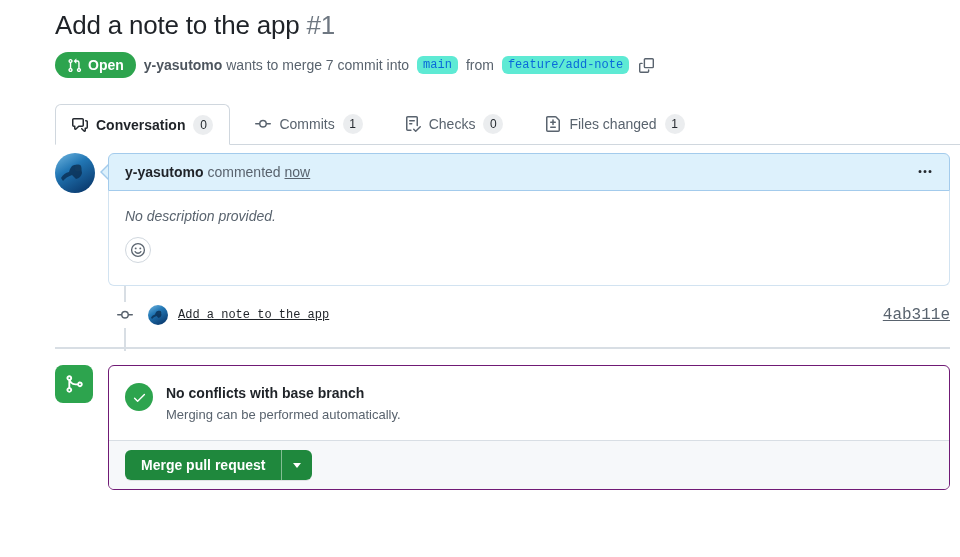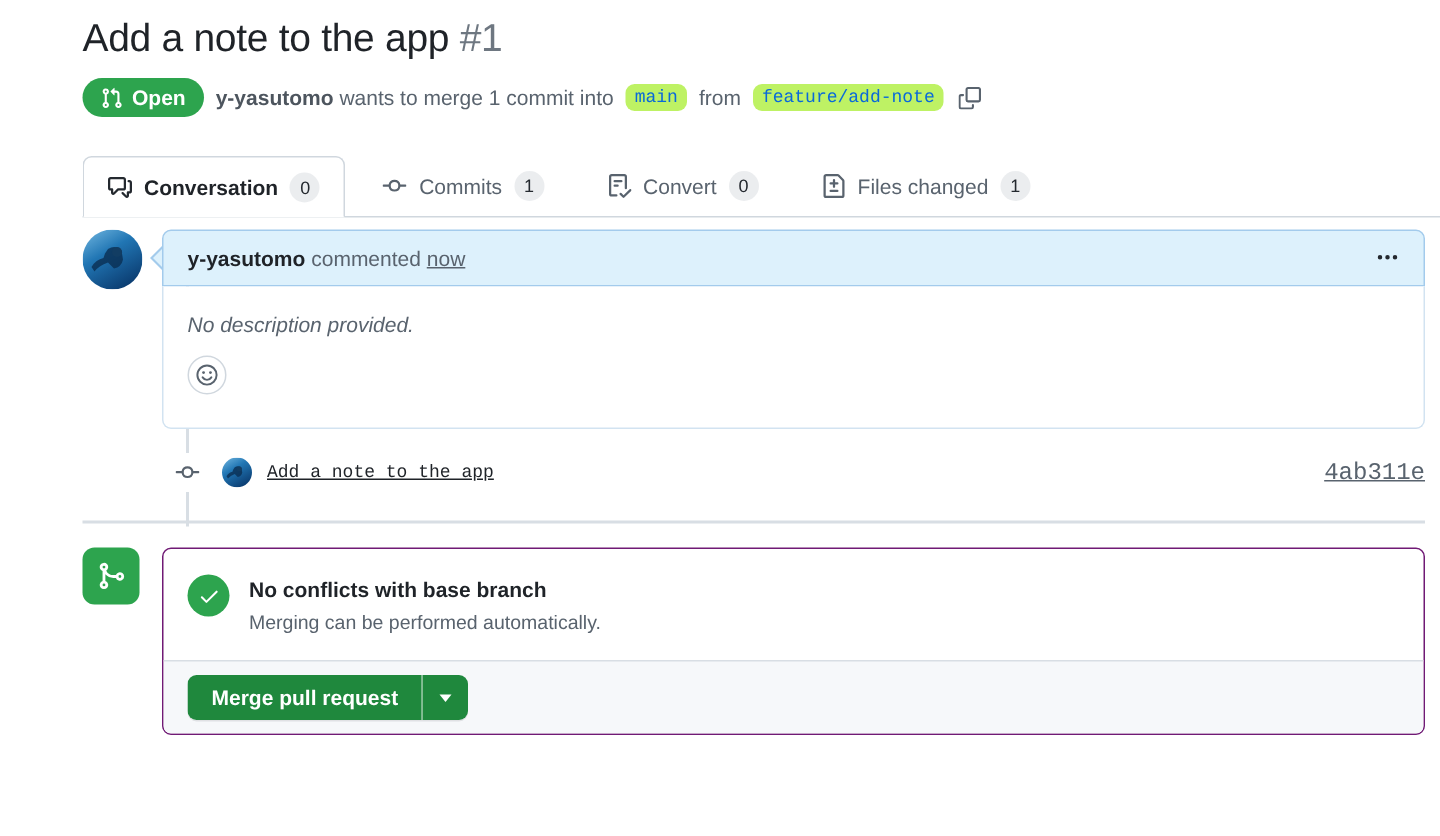--- a/index.html
+++ b/index.html
@@ -12,21 +12,21 @@
   .pr-title { padding-top: 10px; font-size: 26px; font-weight: 400; color: #1f2328; letter-spacing: -0.2px; }
   .pr-number { color: #6e7781; font-weight: 300; }
 
   
   .meta-row { display: flex; align-items: center; margin-top: 11px; gap: 8px; font-size: 14px; color: #59636e; }
   .state-badge { display: inline-flex; align-items: center; gap: 6px; background: #2da44e; color: #fff;
     font-weight: 700; font-size: 14px; padding: 5px 12px; border-radius: 999px; }
   .state-badge svg { fill: #fff; }
   .meta-author { font-weight: 700; color: #4d555e; }
   .branch-label { font-family: "Liberation Mono", monospace; font-size: 12px; color: #0969da;
-    background: #bef264; padding: 2px 6px; border-radius: 6px; }
+    background: #5eead4; padding: 2px 6px; border-radius: 6px; }
   .copy-btn { display: inline-flex; color: #59636e; cursor: pointer; margin-left: 2px; }
   .copy-btn svg { fill: currentColor; }
 
   
   .tab-nav { display: flex; align-items: flex-end; margin-top: 25px; margin-right: -10px;
     border-bottom: 1px solid #d0d7de; gap: 8px; }
   .tab { display: flex; align-items: center; gap: 8px; height: 41px; padding: 0 16px;
     font-size: 14px; color: #59636e; cursor: pointer; background: transparent; border: 1px solid transparent; }
   .tab svg { fill: currentColor; flex: none; }
   .tab.active { background: #fff; border: 1px solid #d0d7de; border-bottom: 1px solid #fff;
@@ -112,21 +112,21 @@
       <span class="state-badge">
         <span style="display:inline-flex;">
           <svg width="15" height="15" viewBox="0 0 16 16">
               <path d="M1.5 3.25a2.25 2.25 0 1 1 3 2.122v5.256a2.251 2.251 0 1 1-1.5 0V5.372A2.25 2.25 0 0 1 1.5 3.25Zm5.677-.177L9.573.677A.25.25 0 0 1 10 .854V2.5h1A2.5 2.5 0 0 1 13.5 5v5.628a2.251 2.251 0 1 1-1.5 0V5a1 1 0 0 0-1-1h-1v1.646a.25.25 0 0 1-.427.177L7.177 3.427a.25.25 0 0 1 0-.354ZM3.75 2.5a.75.75 0 1 0 0 1.5.75.75 0 0 0 0-1.5Zm0 9.5a.75.75 0 1 0 0 1.5.75.75 0 0 0 0-1.5Zm8.25.75a.75.75 0 1 0 1.5 0 .75.75 0 0 0-1.5 0Z"></path>
             </svg>
         </span>
         <span>Open</span>
       </span>
       <span>
         <span class="meta-author">y-yasutomo</span>
-        <span>wants to merge 1 commit into</span>
+        <span>wants to merge 7 commit into</span>
       </span>
       <span class="branch-label">main</span>
       <span>from</span>
       <span class="branch-label">feature/add-note</span>
       <span class="copy-btn">
         <span style="display:inline-flex;">
           <svg width="15" height="15" viewBox="0 0 16 16">
               <path d="M0 6.75C0 5.784.784 5 1.75 5h1.5a.75.75 0 0 1 0 1.5h-1.5a.25.25 0 0 0-.25.25v7.5c0 .138.112.25.25.25h7.5a.25.25 0 0 0 .25-.25v-1.5a.75.75 0 0 1 1.5 0v1.5A1.75 1.75 0 0 1 9.25 16h-7.5A1.75 1.75 0 0 1 0 14.25Zm5-5C5 .784 5.784 0 6.75 0h7.5C15.216 0 16 .784 16 1.75v7.5A1.75 1.75 0 0 1 14.25 11h-7.5A1.75 1.75 0 0 1 5 9.25Zm1.75-.25a.25.25 0 0 0-.25.25v7.5c0 .138.112.25.25.25h7.5a.25.25 0 0 0 .25-.25v-7.5a.25.25 0 0 0-.25-.25Z"></path>
             </svg>
         </span>
@@ -151,21 +151,21 @@
         </span>
         <span>Commits</span>
         <span class="tab-count">1</span>
       </div>
       <div class="tab">
         <span style="display:inline-flex;">
           <svg width="16" height="16" viewBox="0 0 16 16">
               <path d="M2.5 1.75v11.5c0 .138.112.25.25.25h3.17a.75.75 0 0 1 0 1.5H2.75A1.75 1.75 0 0 1 1 13.25V1.75C1 .784 1.784 0 2.75 0h8.5C12.216 0 13 .784 13 1.75v7.736a.75.75 0 0 1-1.5 0V1.75a.25.25 0 0 0-.25-.25h-8.5a.25.25 0 0 0-.25.25Zm13.274 9.537v-.001l-4.557 4.45a.75.75 0 0 1-1.055-.008l-1.943-1.95a.75.75 0 0 1 1.062-1.058l1.419 1.425 4.026-3.932a.75.75 0 1 1 1.048 1.074ZM4.75 4h4.5a.75.75 0 0 1 0 1.5h-4.5a.75.75 0 0 1 0-1.5ZM4 7.75A.75.75 0 0 1 4.75 7h2a.75.75 0 0 1 0 1.5h-2A.75.75 0 0 1 4 7.75Z"></path>
             </svg>
         </span>
-        <span>Convert</span>
+        <span>Checks</span>
         <span class="tab-count">0</span>
       </div>
       <div class="tab">
         <span style="display:inline-flex;">
           <svg width="16" height="16" viewBox="0 0 16 16">
               <path d="M1 1.75C1 .784 1.784 0 2.75 0h7.586c.464 0 .909.184 1.237.513l2.914 2.914c.329.328.513.773.513 1.237v9.586A1.75 1.75 0 0 1 13.25 16H2.75A1.75 1.75 0 0 1 1 14.25Zm1.75-.25a.25.25 0 0 0-.25.25v12.5c0 .138.112.25.25.25h10.5a.25.25 0 0 0 .25-.25V4.664a.25.25 0 0 0-.073-.177l-2.914-2.914a.25.25 0 0 0-.177-.073ZM8 3.25a.75.75 0 0 1 .75.75v1.5h1.5a.75.75 0 0 1 0 1.5h-1.5v1.5a.75.75 0 0 1-1.5 0V7h-1.5a.75.75 0 0 1 0-1.5h1.5V4A.75.75 0 0 1 8 3.25Zm-3 8a.75.75 0 0 1 .75-.75h4.5a.75.75 0 0 1 0 1.5h-4.5a.75.75 0 0 1-.75-.75Z"></path>
             </svg>
         </span>
         <span>Files changed</span>
         <span class="tab-count">1</span>

